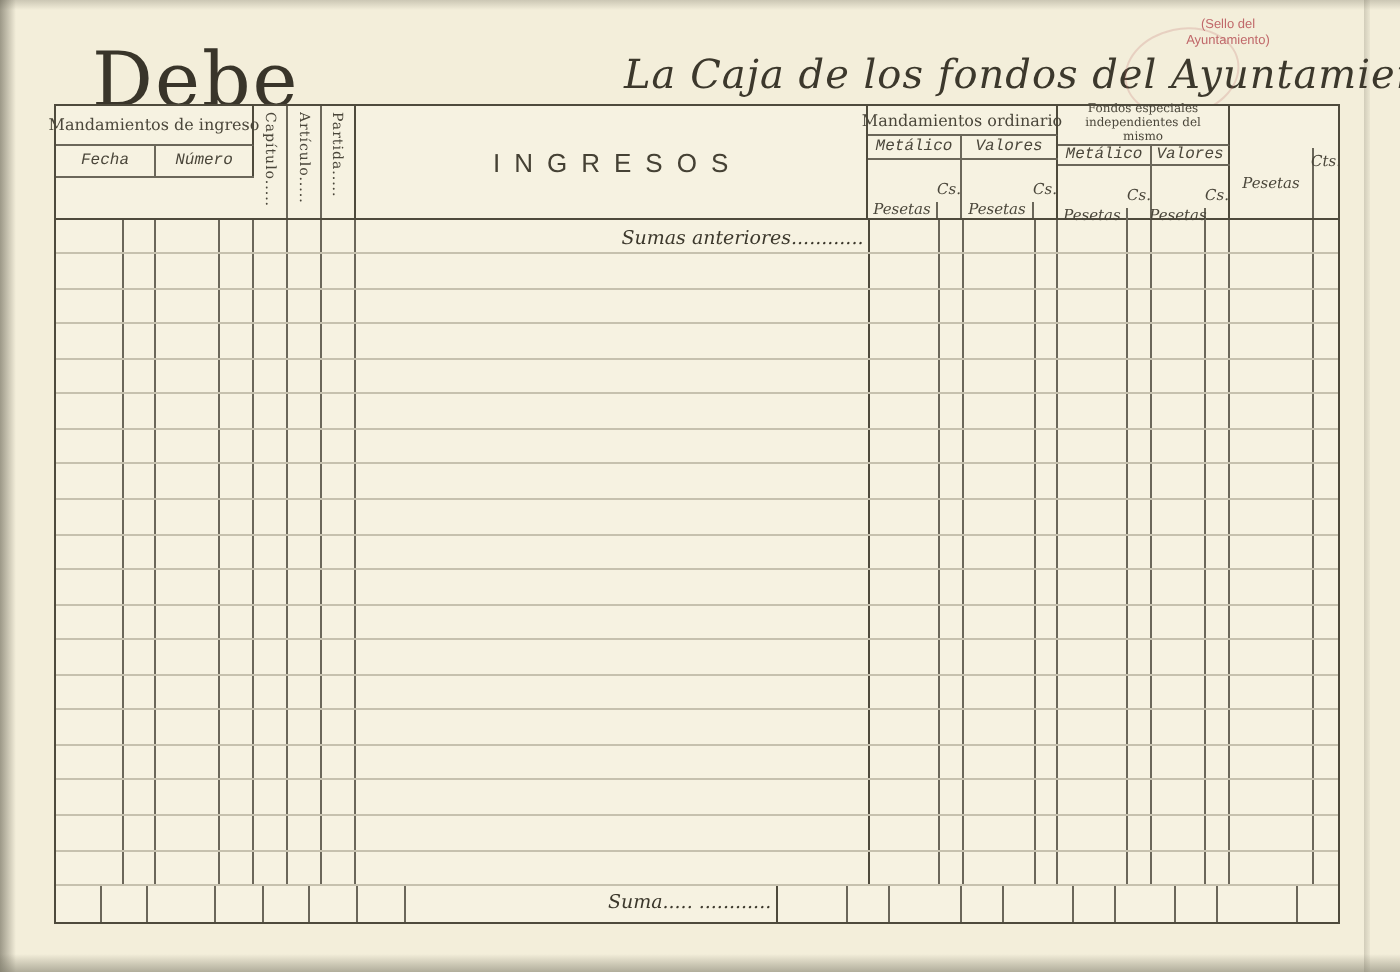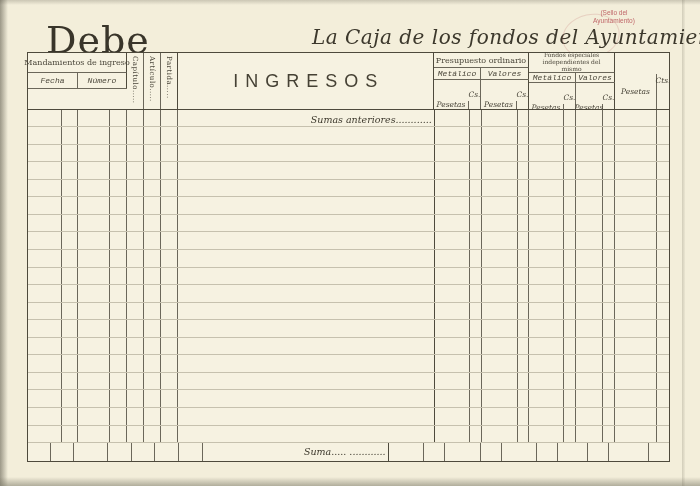--- a/index.html
+++ b/index.html
@@ -44,21 +44,21 @@
   .h2 > div{display:flex;align-items:center;justify-content:center;font-size:8px;font-style:italic;color:var(--ink-soft);}
   .h3{flex:1;display:flex;}
   .h3 > div{display:flex;align-items:center;justify-content:center;font-size:7.5px;font-style:italic;
     color:var(--ink-soft);text-align:center;line-height:1.05;}
   .br{border-right:1px solid var(--ldark);}
   .brD{border-right:1px solid var(--ldarker);}
   .vcol{width:17px;border-right:1px solid var(--ldark);display:flex;justify-content:center;
     padding-top:3px;font-size:7px;color:var(--ink-soft);}
   .vlab{writing-mode:vertical-rl;white-space:nowrap;letter-spacing:.5px;}
   .h-ing{width:258px;border-right:1px solid var(--ldarker);display:flex;align-items:center;justify-content:center;
-    font-family:"Liberation Sans",sans-serif;font-size:18px;letter-spacing:7px;color:#454134;padding-left:7px;text-align:right;}
+    font-family:"Liberation Sans",sans-serif;font-size:13px;letter-spacing:7px;color:#454134;padding-left:7px;text-align:right;}
   .fondos-lab{font-size:6px;line-height:1.15;text-align:center;white-space:normal;padding:0 3px;}
   .h-total{height:36px;border-bottom:1px solid var(--ldark);display:flex;align-items:center;justify-content:center;
     font-size:10px;letter-spacing:1.5px;color:var(--ink-soft);}
   .moneyhead{font-style:italic;font-size:7.5px;margin-top:21px;}
   .cshead{font-style:italic;font-size:6.5px;}
   
   .w-mes{width:34px}.w-dia{width:16px}.w-orden{width:32px}.w-conc{width:17px}
   .w-fecha{width:50px}.w-num{width:49px}
   .w-ing{width:258px}
   .w-p35{width:35px}.w-p36{width:36px}.w-p27{width:27px}.w-cs{width:12px}
@@ -111,21 +111,21 @@
       <div class="vcol">
         <span class="vlab">Artículo.....</span>
       </div>
       <div class="vcol" style="border-right:1px solid var(--ldarker);">
         <span class="vlab">Partida.....</span>
       </div>
 
       <div class="h-ing">INGRESOS</div>
 
       <div class="hblock blkPres">
-        <div class="h1 brD">Presupuesto ordinario</div>
+        <div class="h1 brD">Mandamientos ordinario</div>
         <div class="h2">
           <div class="w-m1 br">Metálico</div>
           <div class="w-v1 brD">Valores</div>
         </div>
         <div class="h3">
           <div class="w-p35 br moneyhead">Pesetas</div>
           <div class="w-cs br cshead">Cs.</div>
           <div class="w-p36 br moneyhead">Pesetas</div>
           <div class="w-cs brD cshead">Cs.</div>
         </div>

